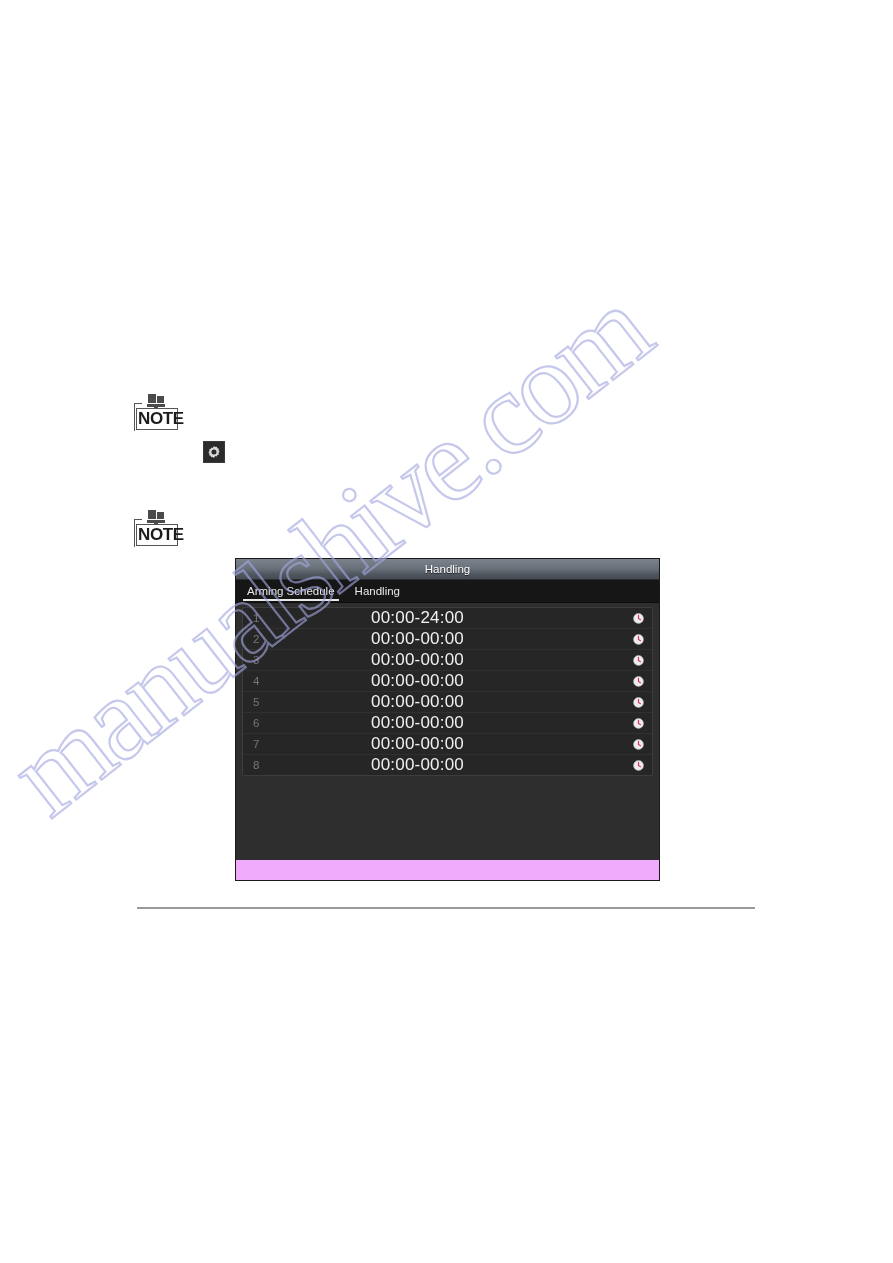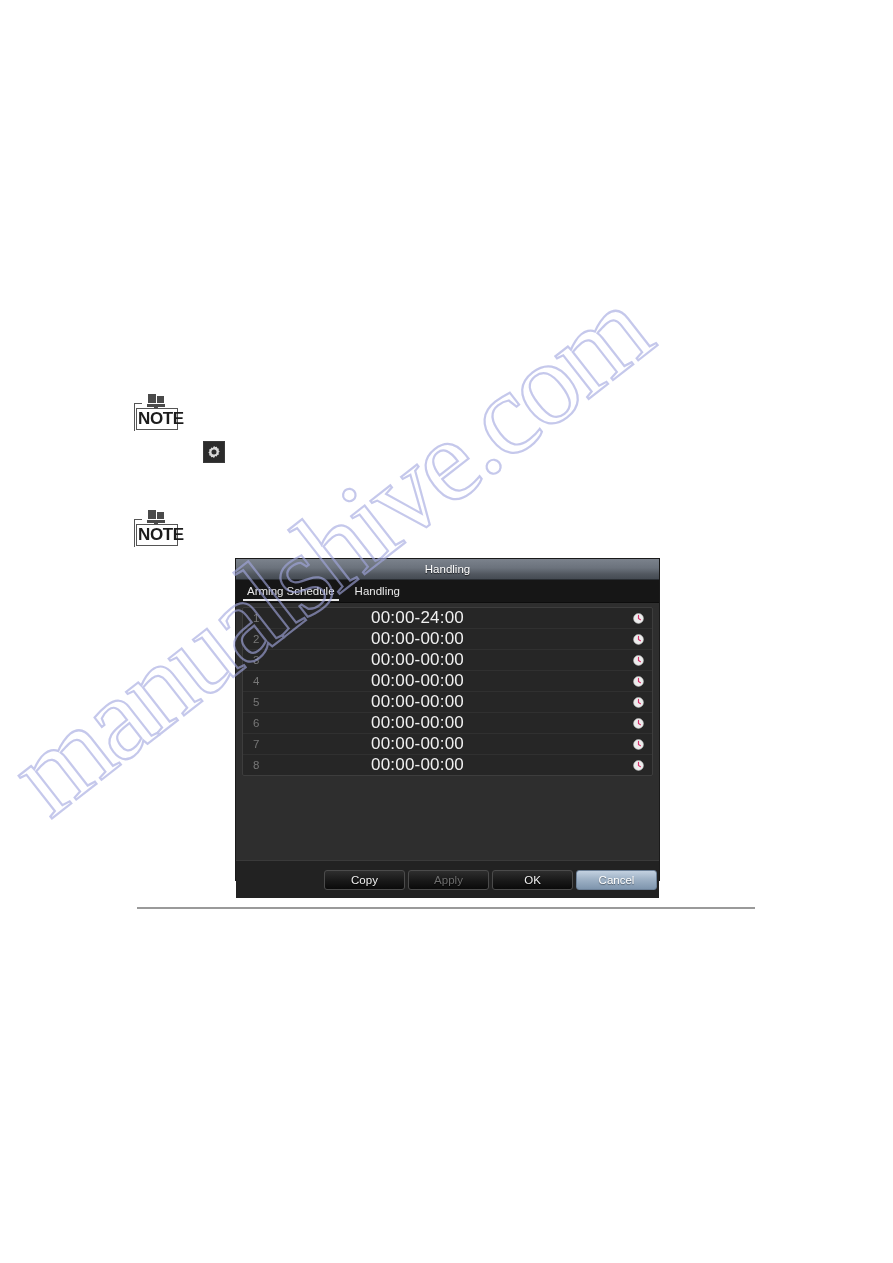--- a/index.html
+++ b/index.html
@@ -416,22 +416,16 @@
           <svg class="clock-ico" width="11" height="11" viewBox="0 0 12 12">
             <circle cx="6" cy="6" r="5.4" fill="#ededed" stroke="#b9b9b9" stroke-width="0.6"></circle>
             <path d="M6 2.6 V6 L8.1 7.3" stroke="#d6336c" stroke-width="1.3" fill="none" stroke-linecap="round"></path>
           </svg>
         </div>
       </div>
 
     </div>
   </div>
 
-  <div class="dlg-footer">
-    <div class="dlg-btn">Copy</div>
-    <div class="dlg-btn disabled">Apply</div>
-    <div class="dlg-btn">OK</div>
-    <div class="dlg-btn primary">Cancel</div>
-  </div>
 
 </div>
 
 <div id="footer-rule"></div>
 
 </body></html>

